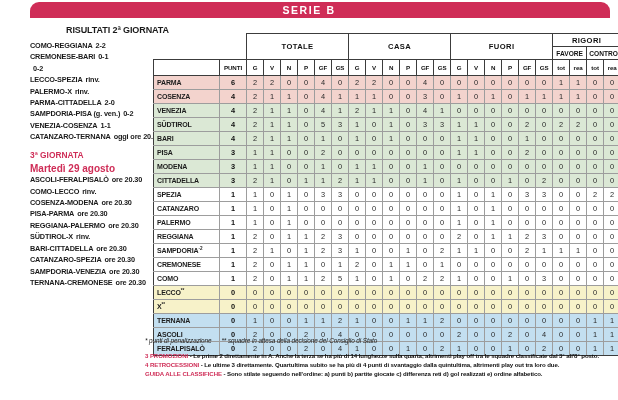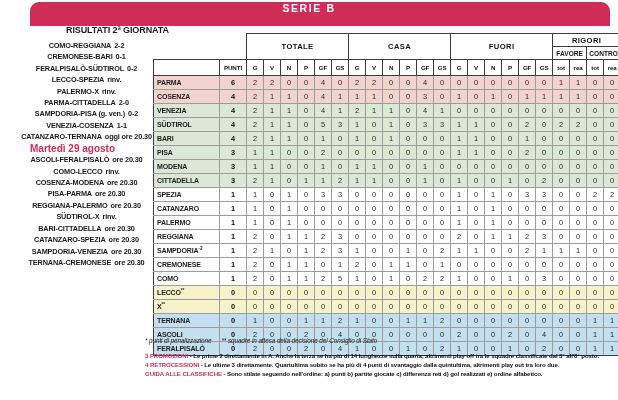--- a/index.html
+++ b/index.html
@@ -1,28 +1,28 @@
 <!DOCTYPE html>
 <html><head>
 <meta charset="utf-8">
 <style>
   :root{ --red:#cf2d57; --grid:#9d9d9d; --dark:#3c3c3c; }
   html,body{margin:0;padding:0;background:#e9e9e9;}
   .page{position:relative;width:618px;height:400px;background:#ffffff;
         font-family:"Liberation Sans",sans-serif;overflow:hidden;color:#1a1a1a;}
 
   
-  .banner{position:absolute;left:30px;top:2px;width:580px;height:24px;background:var(--red);
-          border-radius:9px 9px 0 0;display:flex;align-items:flex-start;justify-content:center;padding-right:22px;box-sizing:border-box;}
+  .banner{position:absolute;left:30px;top:2px;width:580px;height:16px;background:var(--red);
+          border-radius:9px 9px 0 0;display:flex;align-items:center;justify-content:center;padding-right:22px;box-sizing:border-box;}
   .banner span{color:#fff;font-weight:700;font-size:10.5px;letter-spacing:1.6px;}
 
   
   .left{position:absolute;left:30px;top:25px;width:113px;}
   .res-title{font-size:9px;font-weight:800;letter-spacing:-0.1px;margin-bottom:5px;white-space:nowrap;padding-left:36px;}
-  .match-row{display:flex;justify-content:center;align-items:baseline;
+  .match-row{display:flex;justify-content:flex-start;align-items:baseline;
              font-size:7.3px;font-weight:700;line-height:11.4px;white-space:nowrap;letter-spacing:-0.15px;}
   .m-score{text-align:right;padding-left:3px;}
   .section-title{color:var(--red);font-size:8.4px;font-weight:800;margin:7px 0 3px;}
   .day-title{color:var(--red);font-size:10px;font-weight:800;line-height:11.6px;}
   .scorers{margin:9px 0 0;font-size:7.3px;line-height:10px;font-weight:600;letter-spacing:-0.1px;}
   .scorers .red{color:var(--red);font-weight:700;}
 
   
   .standings{position:absolute;left:145px;top:33px;}
   table{border-collapse:collapse;table-layout:fixed;width:467px;margin-left:8px;}
@@ -66,21 +66,20 @@
     <div id="results-list">
         <div class="match-row">
           <span class="m-name">COMO-REGGIANA</span>
           <span class="m-score">2-2</span>
         </div>
         <div class="match-row">
           <span class="m-name">CREMONESE-BARI</span>
           <span class="m-score">0-1</span>
         </div>
         <div class="match-row">
-          <span class="m-name">FERALPISALÒ-SÜDTIROL</span>
           <span class="m-score">0-2</span>
         </div>
         <div class="match-row">
           <span class="m-name">LECCO-SPEZIA</span>
           <span class="m-score">rinv.</span>
         </div>
         <div class="match-row">
           <span class="m-name">PALERMO-X</span>
           <span class="m-score">rinv.</span>
         </div>
@@ -94,20 +93,21 @@
         </div>
         <div class="match-row">
           <span class="m-name">VENEZIA-COSENZA</span>
           <span class="m-score">1-1</span>
         </div>
         <div class="match-row">
           <span class="m-name">CATANZARO-TERNANA</span>
           <span class="m-score">oggi ore 20.30</span>
         </div>
       </div>
+    <div class="section-title">3ª GIORNATA</div>
     <div id="fixtures-list">
         <div class="day-title">Martedì 29 agosto</div>
         <div class="match-row">
           <span class="m-name">ASCOLI-FERALPISALÒ</span>
           <span class="m-score">ore 20.30</span>
         </div>
         <div class="match-row">
           <span class="m-name">COMO-LECCO</span>
           <span class="m-score">rinv.</span>
         </div>

